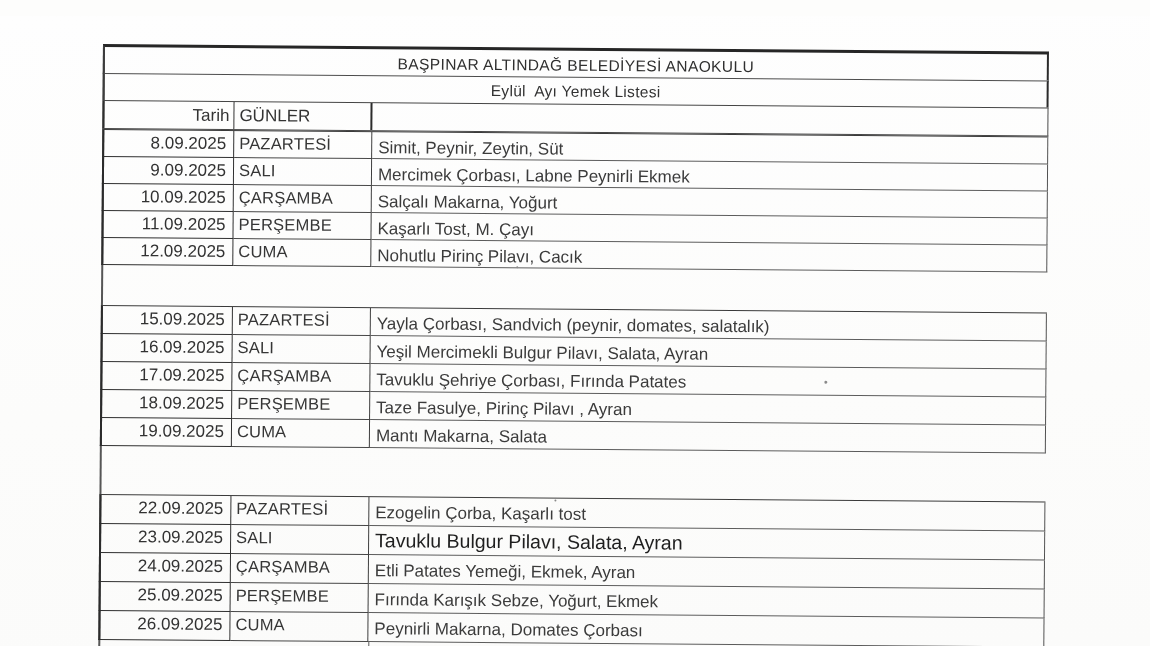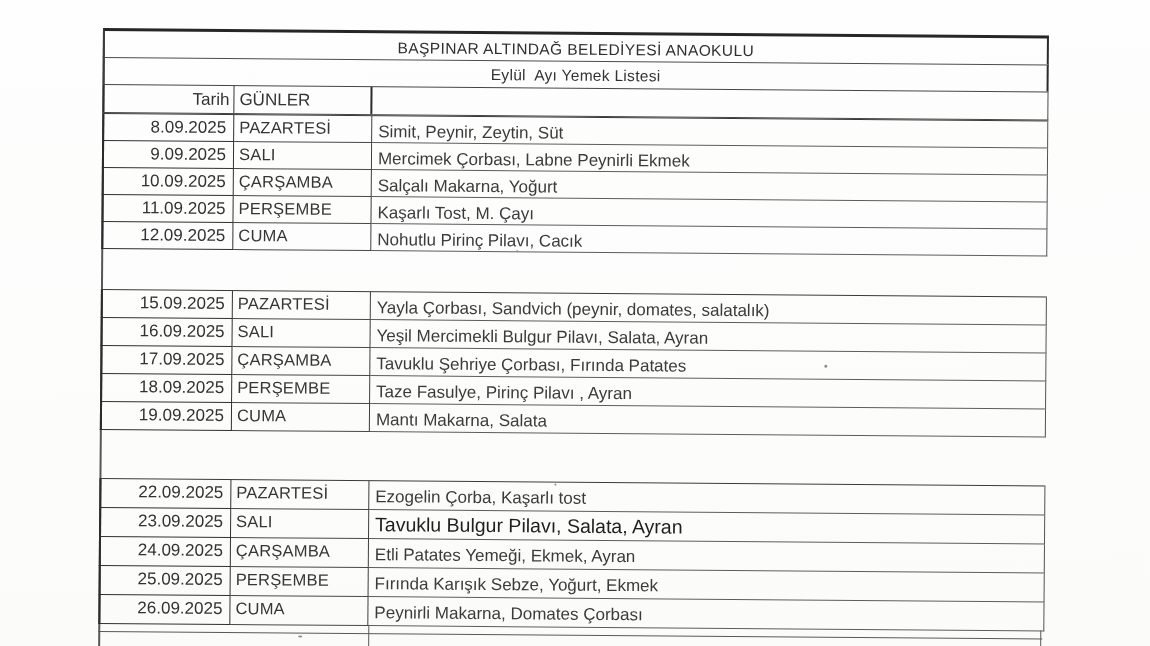--- a/index.html
+++ b/index.html
@@ -2,21 +2,21 @@
 <html><head>
 <meta charset="utf-8">
 <style>
   * { box-sizing: border-box; margin: 0; padding: 0; }
   html, body {
     width: 1150px; height: 646px; overflow: hidden;
     background: #fdfdfc;
     font-family: "Liberation Sans", "DejaVu Sans", sans-serif;
     color: #3a3a3a;
   }
-  .page { position: absolute; inset: 0; background: linear-gradient(178deg, #fefefe 0%, #fcfcfb 60%, #fbfbfa 100%); }
+  .page { position: absolute; inset: 0; background: linear-gradient(178deg, #fefefe 0%, #fcfcfb 60%, #fbfbfa 100%); margin-top: 16px; }
 
   
   .doc {
     position: absolute; left: 103px; top: 28px; width: 946px; height: 618px;
     transform: rotate(0.45deg); transform-origin: 0 0;
   }
 
   
   .left-edge { position: absolute; left: 0; top: 0; height: 618px; width: 0; border-left: 2px solid #565656; }
 

